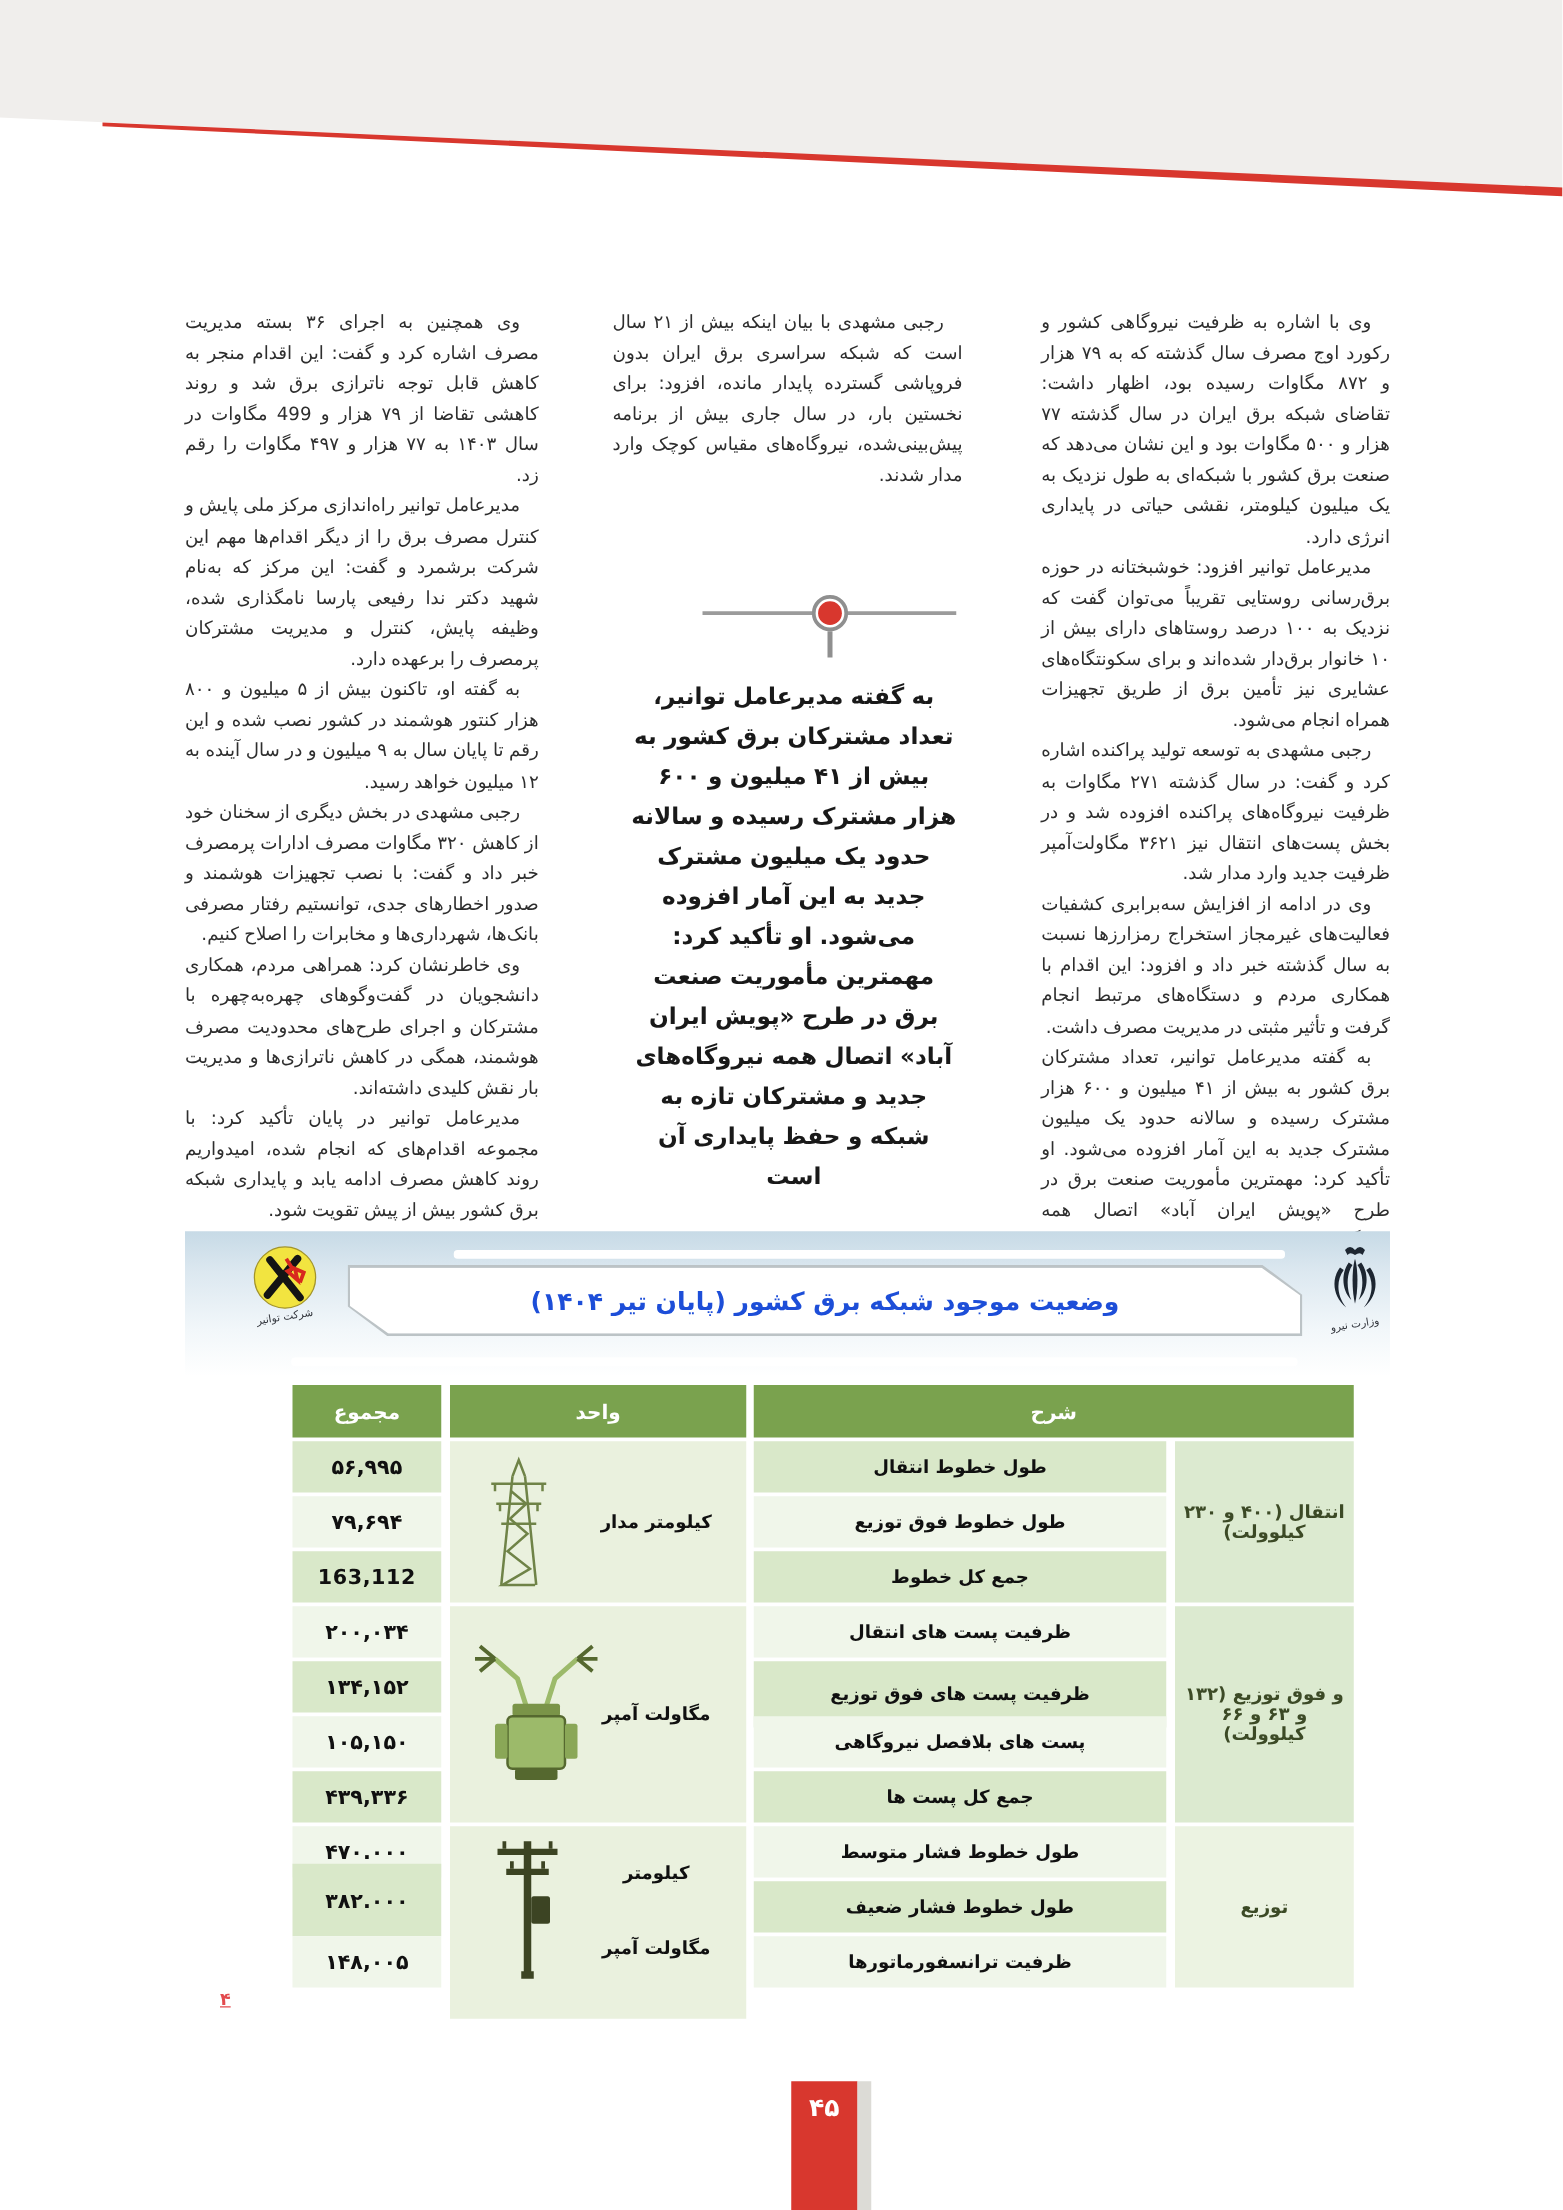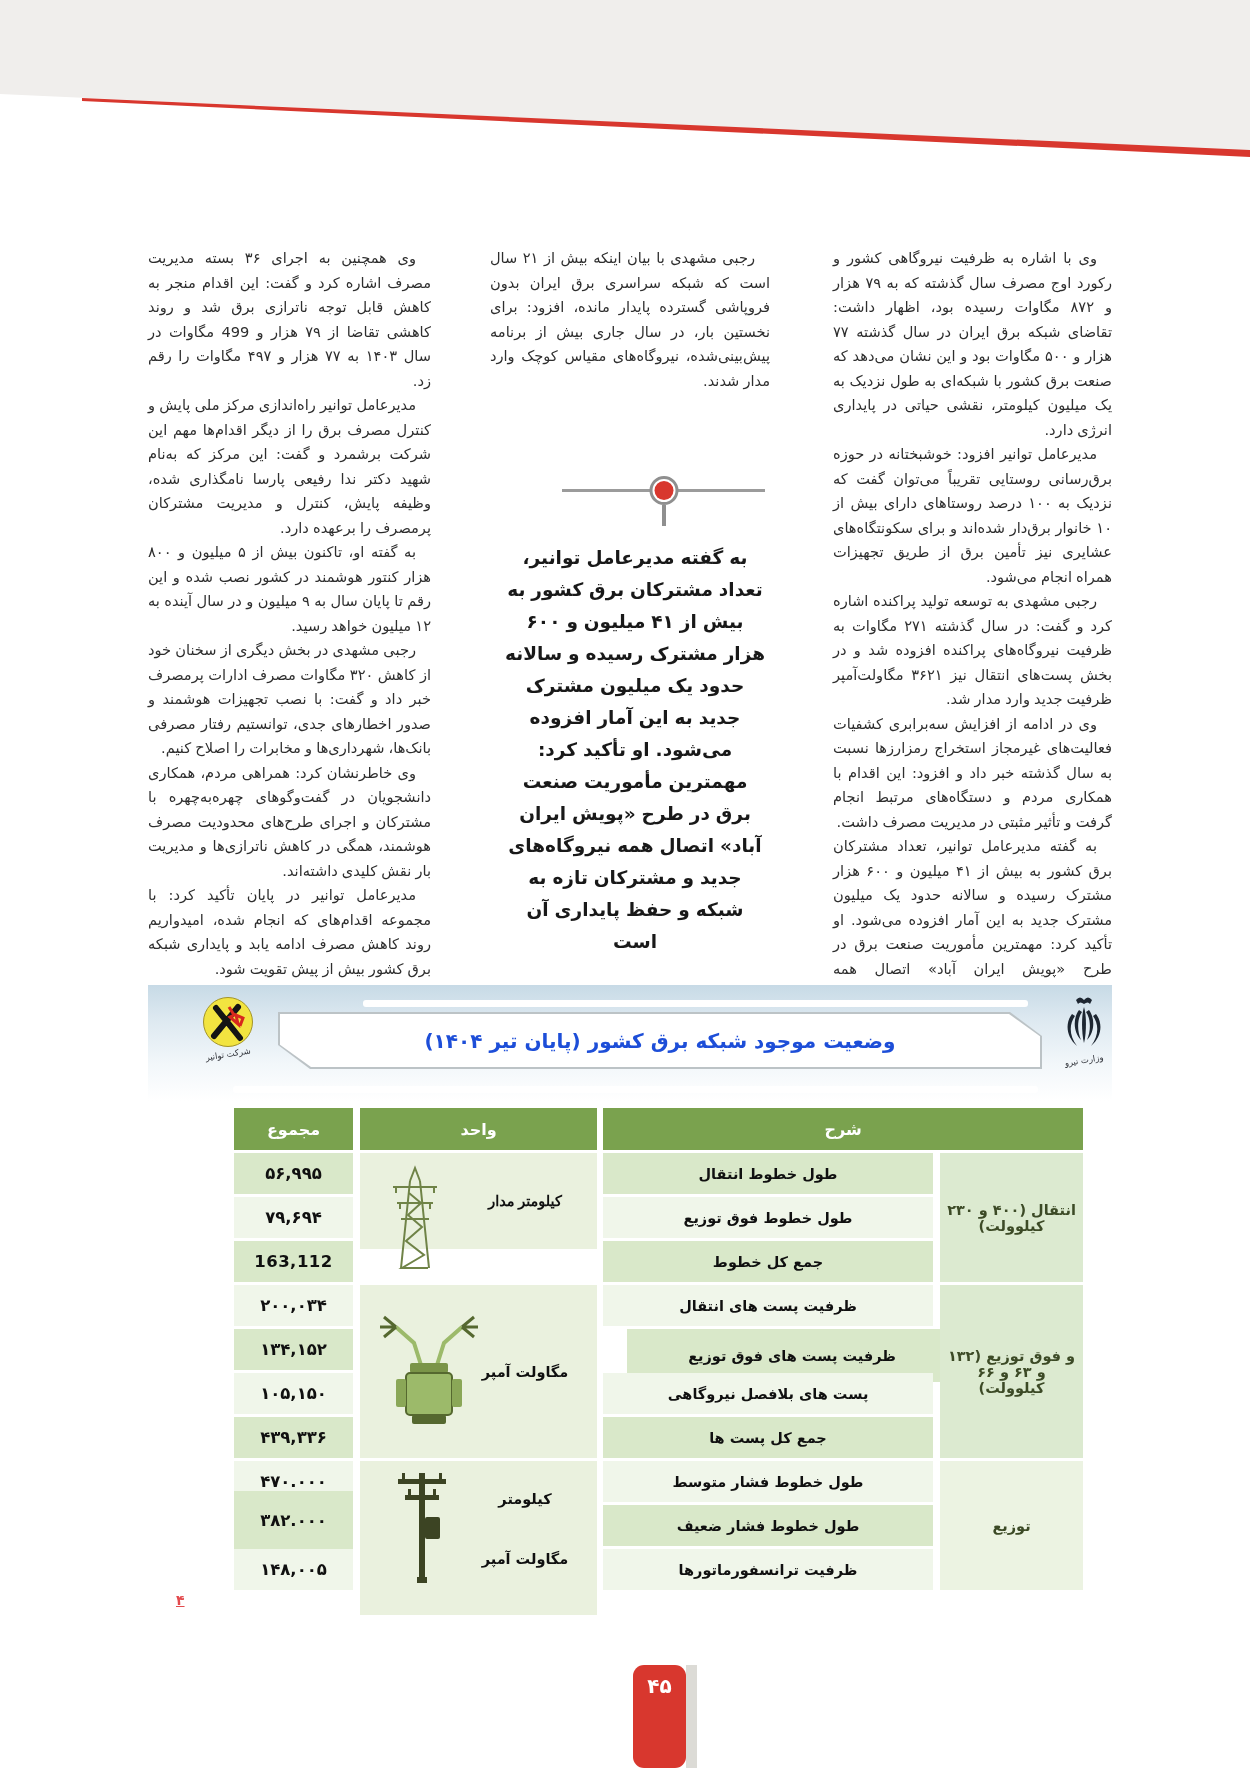--- a/index.html
+++ b/index.html
@@ -50,21 +50,21 @@
   .cell{position:absolute;display:flex;align-items:center;justify-content:center;direction:rtl;font-weight:bold;}
   .desc{left:369px;width:330px;font-size:14.5px;color:#101010;}
   .val{left:0;width:119px;font-size:16.5px;color:#101010;letter-spacing:0.5px;}
   .bg-g{background:#d9e8c9;}
   .bg-l{background:#f0f6ea;}
   .unitcell{left:126px;width:237px;background:#eaf1de;}
   .catcell{left:706px;width:143px;font-size:14.5px;color:#3c4a26;text-align:center;padding:0 4px;box-sizing:border-box;}
   .unit-label{position:absolute;right:8px;width:128px;text-align:center;font-weight:bold;font-size:14.5px;color:#101010;direction:rtl;}
   .unit-icon{position:absolute;left:28px;}
   
-  .pagenum{left:633px;top:1665px;width:53px;height:103px;background:#d8372e;text-align:center;border-radius:11px;}
+  .pagenum{left:633px;top:1665px;width:53px;height:103px;background:#d8372e;text-align:center;}
   .pagenum span{display:inline-block;margin-top:9px;color:#fff;font-weight:bold;font-size:20px;}
   .pagenum-shadow{left:686px;top:1665px;width:11px;height:103px;background:#dcdbd6;}
   .footnote{left:176px;top:1592px;font-size:14px;font-weight:bold;color:#e34b4e;text-decoration:underline;}
 </style>
 </head>
 <body>
 
 <svg class="abs top-banner" width="1250" height="170" viewBox="0 0 1250 170">
   <polygon points="0,0 1250,0 1250,151 0,94" fill="#f0eeec"></polygon>
   <polygon points="82,98 1250,150 1250,157 82,101" fill="#d8372e"></polygon>
@@ -137,39 +137,39 @@
 <div class="abs tbl">
 
   <div class="th" style="left:0;width:119px;">مجموع</div>
   <div class="th" style="left:126px;width:237px;">واحد</div>
   <div class="th" style="left:369px;width:480px;">شرح</div>
 
   <div class="cell desc bg-g" style="top:45px;height:41px;">طول خطوط انتقال</div>
   <div class="cell desc bg-l" style="top:89px;height:41px;">طول خطوط فوق توزیع</div>
   <div class="cell desc bg-g" style="top:133px;height:41px;">جمع کل خطوط</div>
   <div class="cell desc bg-l" style="top:177px;height:41px;">ظرفیت پست های انتقال</div>
-  <div class="cell desc bg-g" style="top:221px;height:53px;margin-left:24px;">ظرفیت پست های فوق توزیع</div>
+  <div class="cell desc bg-g" style="top:221px;height:53px;">ظرفیت پست های فوق توزیع</div>
   <div class="cell desc bg-l" style="top:265px;height:41px;">پست های بلافصل نیروگاهی</div>
   <div class="cell desc bg-g" style="top:309px;height:41px;">جمع کل پست ها</div>
   <div class="cell desc bg-l" style="top:353px;height:41px;">طول خطوط فشار متوسط</div>
   <div class="cell desc bg-g" style="top:397px;height:41px;">طول خطوط فشار ضعیف</div>
   <div class="cell desc bg-l" style="top:441px;height:41px;">ظرفیت ترانسفورماتورها</div>
 
   <div class="cell val bg-g" style="top:45px;height:41px;">۵۶,۹۹۵</div>
   <div class="cell val bg-l" style="top:89px;height:41px;">۷۹,۶۹۴</div>
   <div class="cell val bg-g" style="top:133px;height:41px;">163,112</div>
   <div class="cell val bg-l" style="top:177px;height:41px;">۲۰۰,۰۳۴</div>
   <div class="cell val bg-g" style="top:221px;height:41px;">۱۳۴,۱۵۲</div>
   <div class="cell val bg-l" style="top:265px;height:41px;">۱۰۵,۱۵۰</div>
   <div class="cell val bg-g" style="top:309px;height:41px;">۴۳۹,۳۳۶</div>
   <div class="cell val bg-l" style="top:353px;height:41px;">۴۷۰.۰۰۰</div>
   <div class="cell val bg-g" style="top:383px;height:58px;">۳۸۲.۰۰۰</div>
   <div class="cell val bg-l" style="top:441px;height:41px;">۱۴۸,۰۰۵</div>
 
-  <div class="cell unitcell" style="top:45px;height:96px;font-family:Liberation Serif, serif;">
+  <div class="cell unitcell" style="top:45px;height:129px;">
     <svg class="unit-icon" style="top:10px;" width="54" height="110" viewBox="0 0 54 110">
       <g stroke="#6f8347" stroke-width="2" fill="none">
         <path d="M22 18 L13 105 M32 18 L41 105"></path>
         <path d="M22 18 L27 5 L32 18"></path>
         <line x1="5" y1="24" x2="49" y2="24"></line>
         <line x1="9" y1="40" x2="45" y2="40"></line>
         <line x1="13" y1="56" x2="41" y2="56"></line>
         <path d="M8 24 l0 6 M46 24 l0 6 M12 40 l0 6 M42 40 l0 6"></path>
         <path d="M21 30 L33 40 L20 52 L34 64 L18 78 L36 92 L14 105 L40 105"></path>
       </g>

